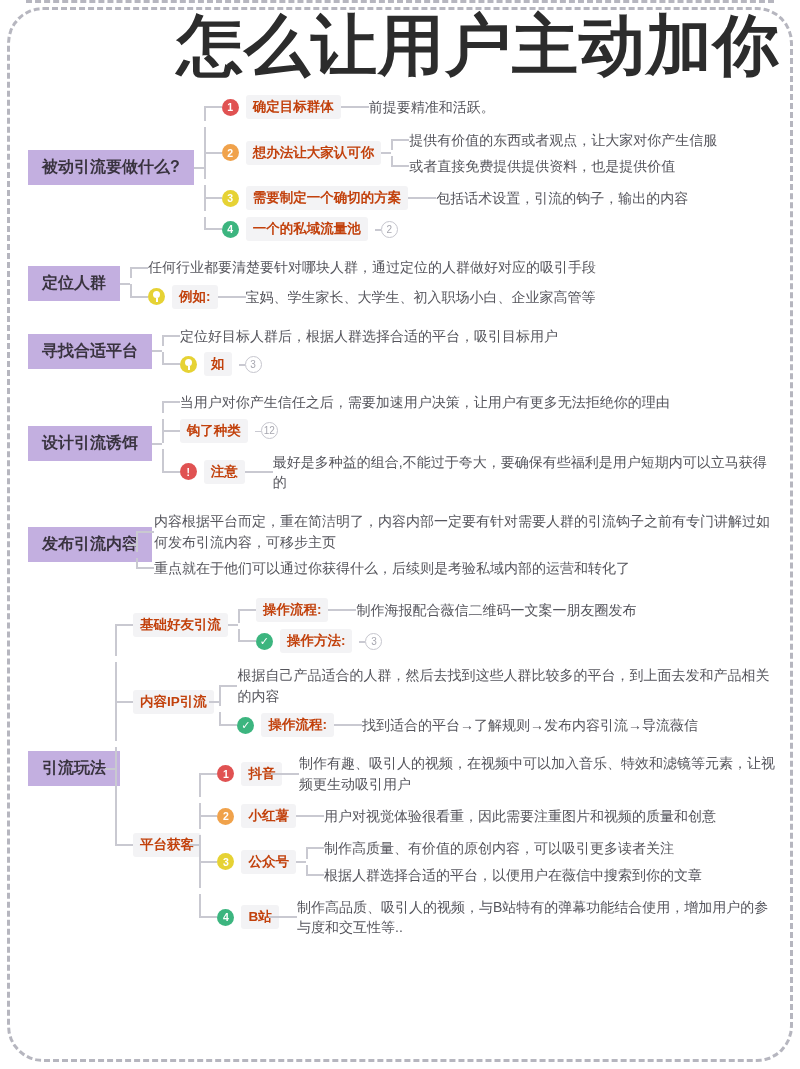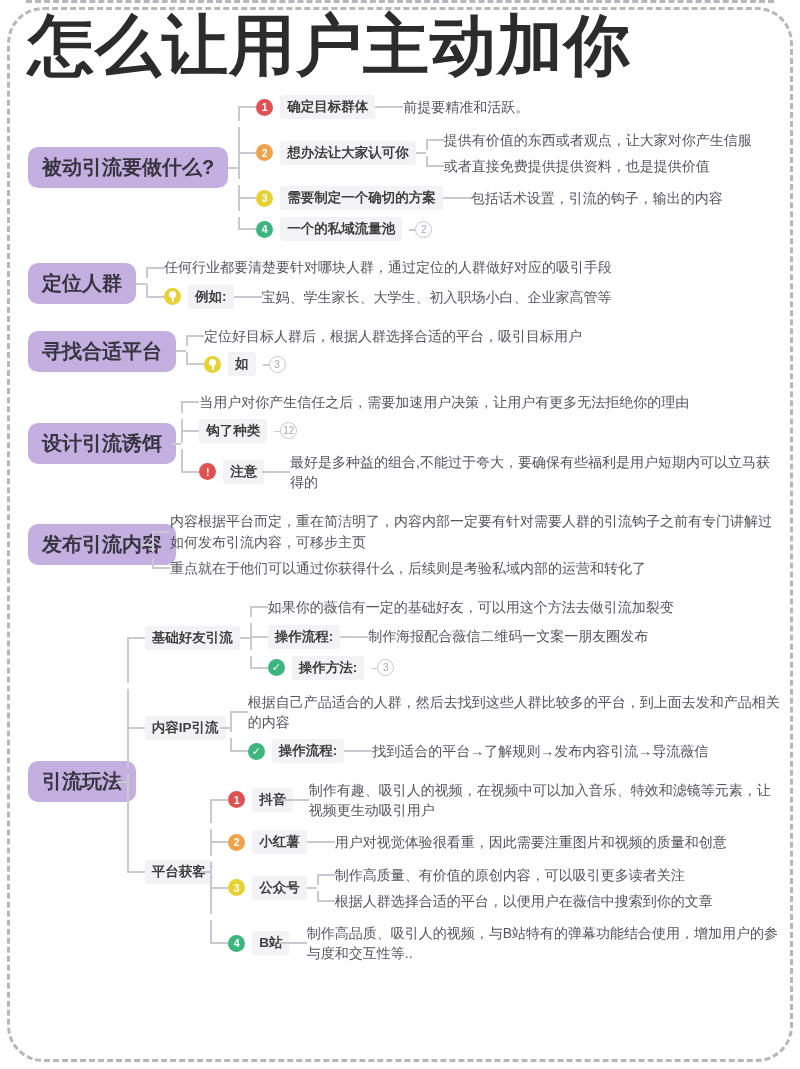--- a/index.html
+++ b/index.html
@@ -7,36 +7,36 @@
     --text:#55555c; --red:#e05252; --orange:#f0a24b; --yellow:#e6d234; --green:#3cb57f;
     --chip-bd:#c6c6ce; --chip-tx:#a7a7b0; --border:#b6b6bf; --title:#2c2c2c;
   }
   *{box-sizing:border-box;margin:0;padding:0}
   html,body{background:#e9e9e9}
   body{font-family:"Liberation Sans","DejaVu Sans",sans-serif}
   .page{position:relative;width:800px;height:1069px;background:#ffffff;overflow:hidden;margin:0 auto}
   .border-box{position:absolute;inset:7px;border:3px dashed var(--border);border-radius:36px;pointer-events:none}
   .top-line{position:absolute;top:0;left:26px;right:26px;border-top:3px dashed var(--border);pointer-events:none}
   .content{position:relative;padding:10px 20px 0 28px}
-  .title{font-size:66px;font-weight:900;color:var(--title);text-align:left;line-height:1.08;letter-spacing:1px;margin-bottom:10px;white-space:nowrap}
+  .title{font-size:66px;font-weight:900;color:var(--title);text-align:right;line-height:1.08;letter-spacing:1px;margin-bottom:10px;white-space:nowrap}
   .tree{display:flex;flex-direction:column;gap:10px}
   
   .node{display:flex;align-items:center;min-width:0}
   .self{display:flex;align-items:center;gap:7px;min-width:0;flex:0 1 auto}
   .link{width:10px;height:2px;background:var(--line);flex:0 0 auto}
   .kids{display:flex;flex-direction:column;justify-content:center;min-width:0}
   .kid{position:relative;padding-left:18px;margin:3px 0;min-width:0}
   .kid::before{content:'';position:absolute;left:0;top:0;bottom:0;width:2px;background:var(--line)}
   .kid::after{content:'';position:absolute;left:0;top:50%;margin-top:-1px;width:18px;height:2px;background:var(--line)}
   .kid:first-child::before{top:50%}
   .kid:last-child::before{bottom:50%}
   .kid:first-child:last-child::before{display:none}
   
-  .topic{background:var(--topic-bg);color:var(--topic-tx);font-size:20px;font-weight:700;padding:7px 14px;border-radius:10px;white-space:nowrap;flex:0 0 auto}
-  .label{background:var(--label-bg);color:#404040;font-size:13.5px;font-weight:600;padding:3px 7px;border-radius:3px;white-space:nowrap;flex:0 0 auto}
+  .topic{background:var(--topic-bg);color:var(--topic-tx);font-size:16px;font-weight:700;padding:7px 14px;border-radius:0;white-space:nowrap;flex:0 0 auto}
+  .label{background:var(--label-bg);color:#c2410c;font-size:13.5px;font-weight:600;padding:3px 7px;border-radius:3px;white-space:nowrap;flex:0 0 auto}
   .text{color:var(--text);font-size:14px;line-height:1.45;min-width:0}
   
   .badge{flex:0 0 auto;width:17px;height:17px;border-radius:50%;display:flex;align-items:center;justify-content:center;color:#fff;font-size:10.5px;font-weight:700;position:relative}
   .b-red{background:var(--red)} .b-orange{background:var(--orange)} .b-yellow{background:var(--yellow)} .b-green{background:var(--green)}
   .icon-pin::before{content:'';width:7px;height:7px;border-radius:50%;background:#fff;margin-top:-4px}
   .icon-pin::after{content:'';position:absolute;left:50%;bottom:3px;width:2px;height:4px;margin-left:-1px;background:#fff}
   .icon-excl::before{content:'!'}
   .icon-check::before{content:'\2713';font-size:11px}
   
   .chip{position:relative;flex:0 0 auto;width:17px;height:17px;margin-left:6px;border-radius:50%;border:1.5px solid var(--chip-bd);background:#fff;color:var(--chip-tx);font-size:10px;display:flex;align-items:center;justify-content:center}
@@ -258,27 +258,20 @@
             <div class="kid">
               <div class="node">
                 <div class="self">
                   <div class="label">基础好友引流</div>
                 </div>
                 <div class="link"></div>
                 <div class="kids">
                   <div class="kid">
                     <div class="node">
                       <div class="self">
-                        <div class="text">如果你的薇信有一定的基础好友，可以用这个方法去做引流加裂变</div>
-                      </div>
-                    </div>
-                  </div>
-                  <div class="kid">
-                    <div class="node">
-                      <div class="self">
                         <div class="label">操作流程:</div>
                       </div>
                       <div class="link"></div>
                       <div class="kids">
                         <div class="kid">
                           <div class="node">
                             <div class="self">
                               <div class="text">制作海报配合薇信二维码一文案一朋友圈发布</div>
                             </div>
                           </div>

